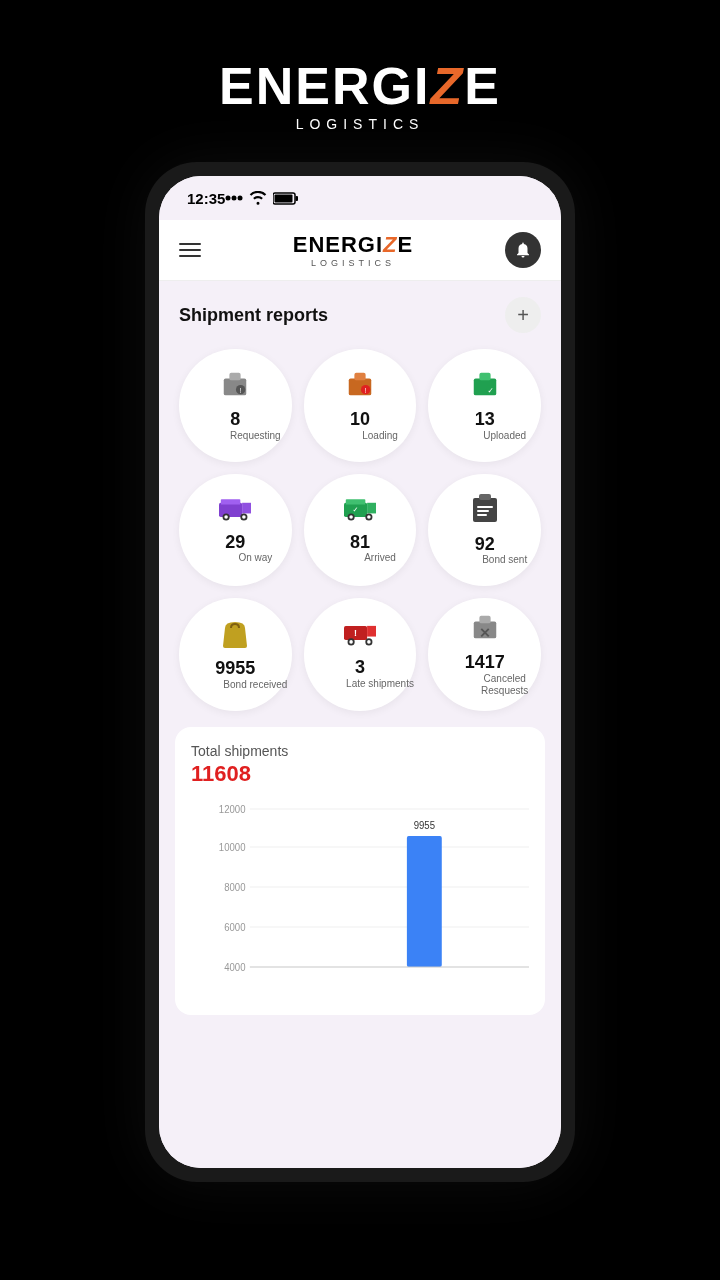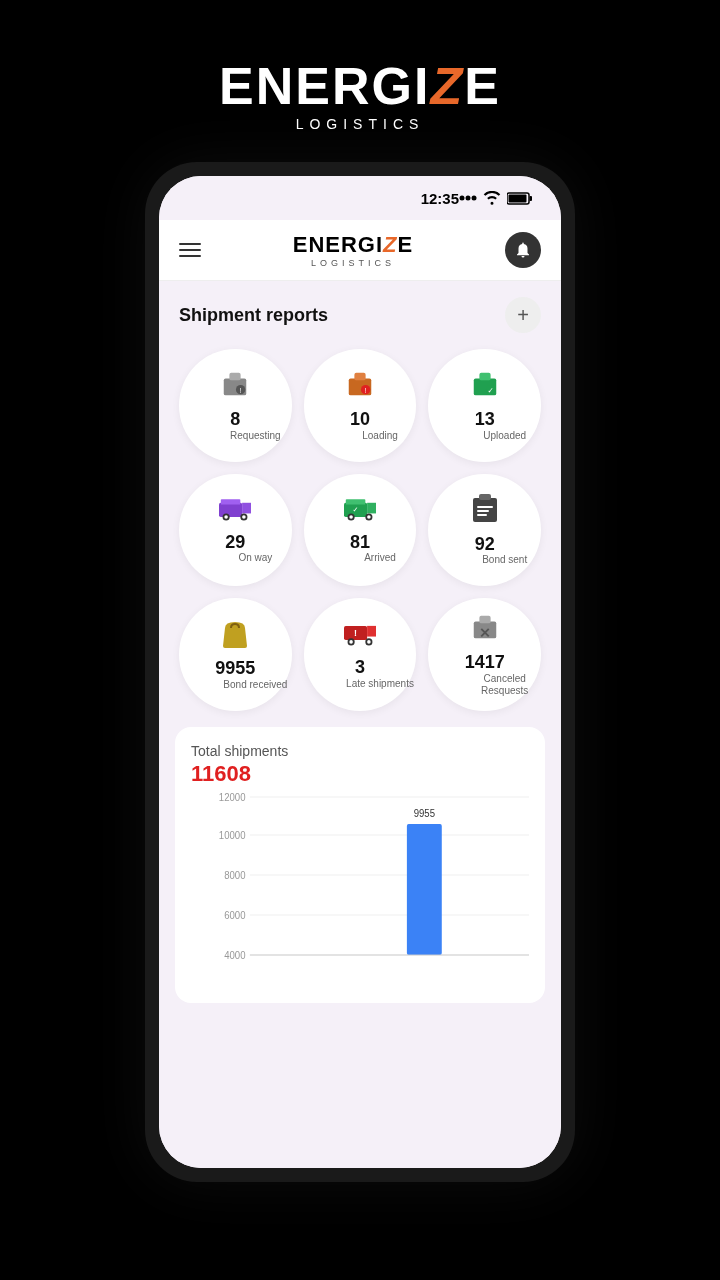--- a/index.html
+++ b/index.html
@@ -60,21 +60,21 @@
       display: flex;
       flex-direction: column;
     }
 
     
     .status-bar {
       background: #f5f0f8;
       height: 44px;
       display: flex;
       align-items: center;
-      justify-content: flex-end;
+      justify-content: flex-start;
       padding: 0 28px;
       flex-shrink: 0;
     }
     .status-time {
       font-size: 15px;
       font-weight: 600;
       color: #000;
     }
     .status-icons {
       display: flex;
@@ -226,20 +226,21 @@
     }
     .chart-title {
       font-size: 14px;
       color: #555;
       margin-bottom: 2px;
     }
     .chart-value {
       font-size: 22px;
       font-weight: 700;
       color: #e02020;
+      margin-bottom: 12px;
     }
     .chart-area {
       position: relative;
       height: 200px;
       margin-left: 24px;
     }
     .chart-svg {
       width: 100%;
       height: 100%;
     }

